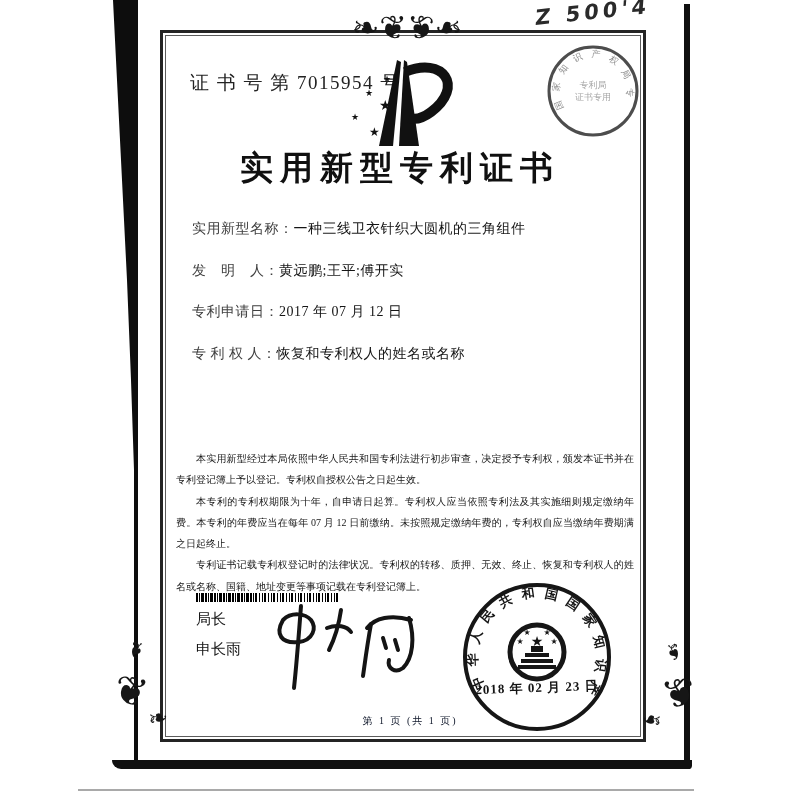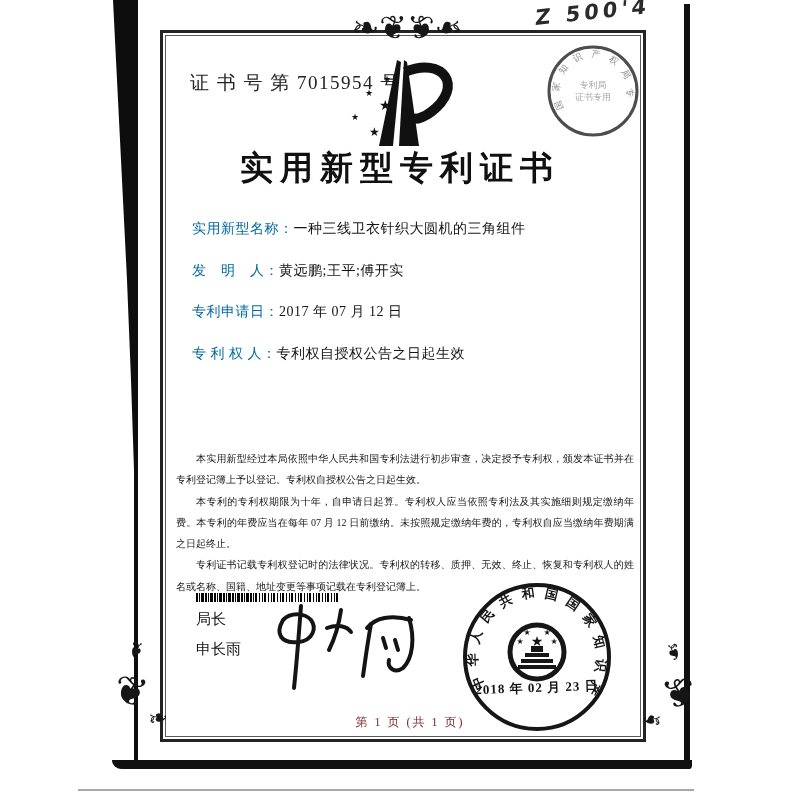--- a/index.html
+++ b/index.html
@@ -34,33 +34,33 @@
   .corner-br{left:596px;top:642px;transform:scaleX(-1);}
 
   
   .cert-no{left:190px;top:70px;font-size:19px;letter-spacing:1.5px;color:#222;}
   .logo{left:343px;top:56px;}
   .title{left:200px;top:146px;width:400px;text-align:center;font-size:33px;font-weight:700;letter-spacing:7px;color:#101010;}
 
   
   .fields{left:192px;top:218px;width:445px;font-size:14px;letter-spacing:0.5px;}
   .frow{white-space:nowrap;line-height:22px;margin-bottom:19.5px;}
-  .frow .lab{color:#0369a1;}
+  .frow .lab{color:#404040;}
   .frow .val{color:#151515;}
 
   
   .paras{left:176px;top:448px;width:458px;font-size:10px;line-height:21.3px;text-align:justify;color:#181818;}
   .paras p{margin:0;text-indent:2em;}
 
   
   .barcode{left:196px;top:593px;width:142px;height:9px;
     background:repeating-linear-gradient(90deg,#000 0 1.5px,#fff 1.5px 3px,#000 3px 4px,#fff 4px 5px,#000 5px 7.5px,#fff 7.5px 9px);}
   .signer{left:196px;top:604px;font-family:"Liberation Sans","DejaVu Sans",sans-serif;font-size:15px;font-weight:400;color:#151515;line-height:30px;}
   .sig-svg{left:263px;top:598px;z-index:3;}
-  .footer{left:250px;top:714px;width:320px;text-align:center;font-size:12px;letter-spacing:2px;color:#7f1d1d;}
+  .footer{left:250px;top:714px;width:320px;text-align:center;font-size:10px;letter-spacing:2px;color:#0f172a;}
 
   
   .seal{left:460px;top:580px;width:154px;height:154px;z-index:5;}
   .seal-date{position:absolute;left:-16px;top:99px;width:186px;text-align:center;font-size:13px;
     letter-spacing:1px;font-weight:600;color:#141414;transform:rotate(-2deg);}
   .stamp{left:545px;top:43px;width:96px;height:96px;opacity:0.85;}
   .stamp svg text{filter:blur(0.5px);}
   .hand{left:535px;top:0px;font-family:"DejaVu Sans",sans-serif;font-size:21px;color:#2a2a2a;
     transform:rotate(-6deg) skewX(-10deg);letter-spacing:4px;font-weight:600;}
 </style>
@@ -115,21 +115,21 @@
   <div class="frow">
     <span class="lab">实用新型名称：</span><span class="val">一种三线卫衣针织大圆机的三角组件</span>
   </div>
   <div class="frow">
     <span class="lab">发　明　人：</span><span class="val">黄远鹏;王平;傅开实</span>
   </div>
   <div class="frow">
     <span class="lab">专利申请日：</span><span class="val">2017 年 07 月 12 日</span>
   </div>
   <div class="frow">
-    <span class="lab">专 利 权 人：</span><span class="val">专利权自授权公告之日起生效</span>
+    <span class="lab">专 利 权 人：</span><span class="val">恢复和专利权人的姓名或名称</span>
   </div>
 </div>
 
 <div class="abs paras">
   <p>本实用新型经过本局依照中华人民共和国专利法进行初步审查，决定授予专利权，颁发本证书并在专利登记簿上予以登记。专利权自授权公告之日起生效。</p>
   <p>本专利的专利权期限为十年，自申请日起算。专利权人应当依照专利法及其实施细则规定缴纳年费。本专利的年费应当在每年 07 月 12 日前缴纳。未按照规定缴纳年费的，专利权自应当缴纳年费期满之日起终止。</p>
   <p>专利证书记载专利权登记时的法律状况。专利权的转移、质押、无效、终止、恢复和专利权人的姓名或名称、国籍、地址变更等事项记载在专利登记簿上。</p>
 </div>
 
 <div class="abs barcode"></div>

